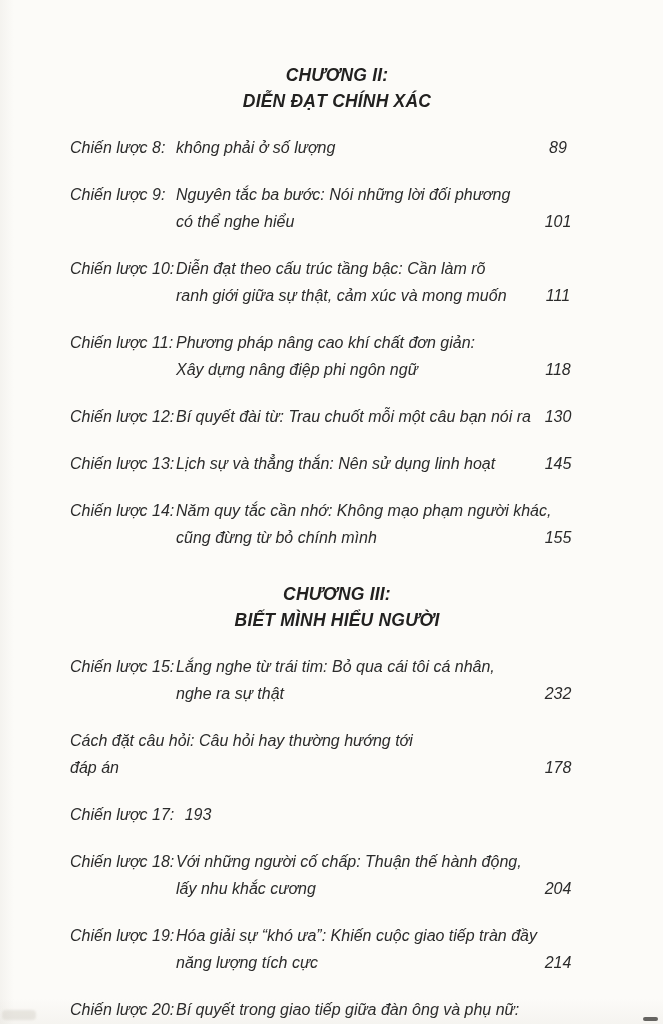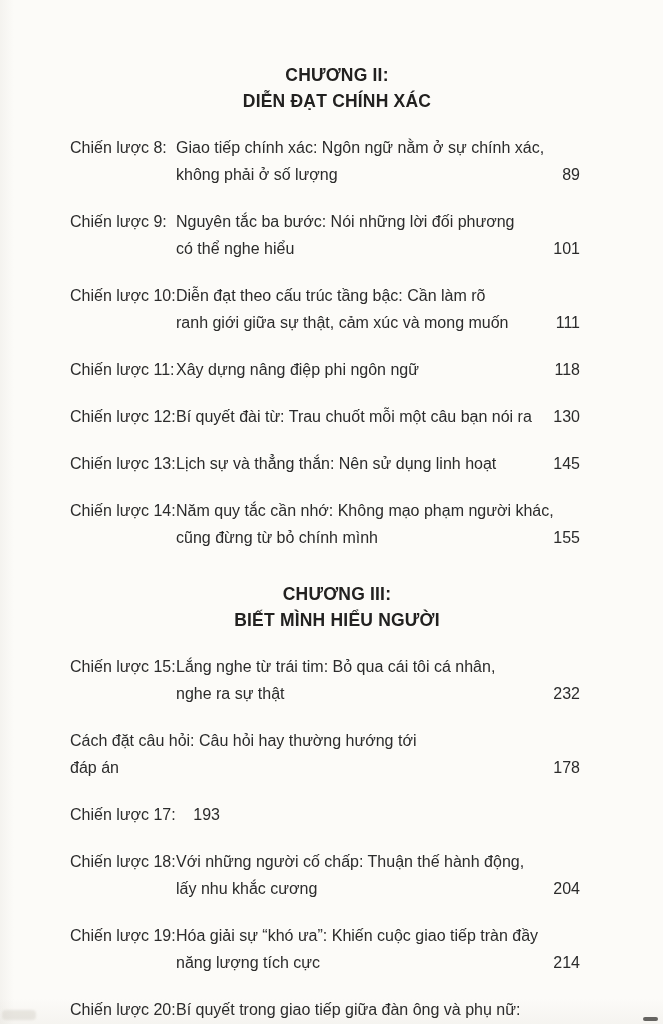--- a/index.html
+++ b/index.html
@@ -7,20 +7,21 @@
     width: 663px; height: 1024px;
     background: #e9e7e2;
     font-family: "Liberation Sans", "DejaVu Sans", sans-serif;
   }
   .page {
     position: relative;
     width: 663px; height: 1024px;
     background: #fcfbf8;
     overflow: hidden;
     color: #2b2b2b;
+    font-style: italic;
   }
   
   .page::before {
     content: "";
     position: absolute; inset: 0;
     background:
       linear-gradient(to right, rgba(120,110,95,0.06), rgba(0,0,0,0) 14px),
       linear-gradient(to top, rgba(120,110,95,0.05), rgba(0,0,0,0) 26px);
     pointer-events: none;
   }
@@ -58,21 +59,21 @@
     flex: 1 1 auto;
     min-width: 0;
   }
   .entry-line {
     display: block;
     white-space: nowrap;
   }
   .entry-page {
     flex: none;
     width: 44px;
-    text-align: right;
+    text-align: center;
     align-self: flex-end;
   }
   
   .smudge-br {
     position: absolute;
     right: 5px; bottom: 3px;
     width: 15px; height: 4px;
     background: #4b4a48;
     border-radius: 2px;
     opacity: 0.85;
@@ -95,21 +96,20 @@
 
     <div class="chapter">
       <h2 class="chapter-heading">
         <span class="h-line">CHƯƠNG II:</span>
         <span class="h-line">DIỄN ĐẠT CHÍNH XÁC</span>
       </h2>
 
       <div class="entry">
         <span class="entry-label">Chiến lược 8:</span>
         <span class="entry-body">
-          <span class="entry-line">Giao tiếp chính xác: Ngôn ngữ nằm ở sự chính xác,</span>
           <span class="entry-line">không phải ở số lượng</span>
         </span>
         <span class="entry-page">89</span>
       </div>
 
       <div class="entry">
         <span class="entry-label">Chiến lược 9:</span>
         <span class="entry-body">
           <span class="entry-line">Nguyên tắc ba bước: Nói những lời đối phương</span>
           <span class="entry-line">có thể nghe hiểu</span>
@@ -122,20 +122,21 @@
         <span class="entry-body">
           <span class="entry-line">Diễn đạt theo cấu trúc tầng bậc: Cần làm rõ</span>
           <span class="entry-line">ranh giới giữa sự thật, cảm xúc và mong muốn</span>
         </span>
         <span class="entry-page">111</span>
       </div>
 
       <div class="entry">
         <span class="entry-label">Chiến lược 11:</span>
         <span class="entry-body">
+          <span class="entry-line">Phương pháp nâng cao khí chất đơn giản:</span>
           <span class="entry-line">Xây dựng nâng điệp phi ngôn ngữ</span>
         </span>
         <span class="entry-page">118</span>
       </div>
 
       <div class="entry">
         <span class="entry-label">Chiến lược 12:</span>
         <span class="entry-body">
           <span class="entry-line">Bí quyết đài từ: Trau chuốt mỗi một câu bạn nói ra</span>
         </span>

